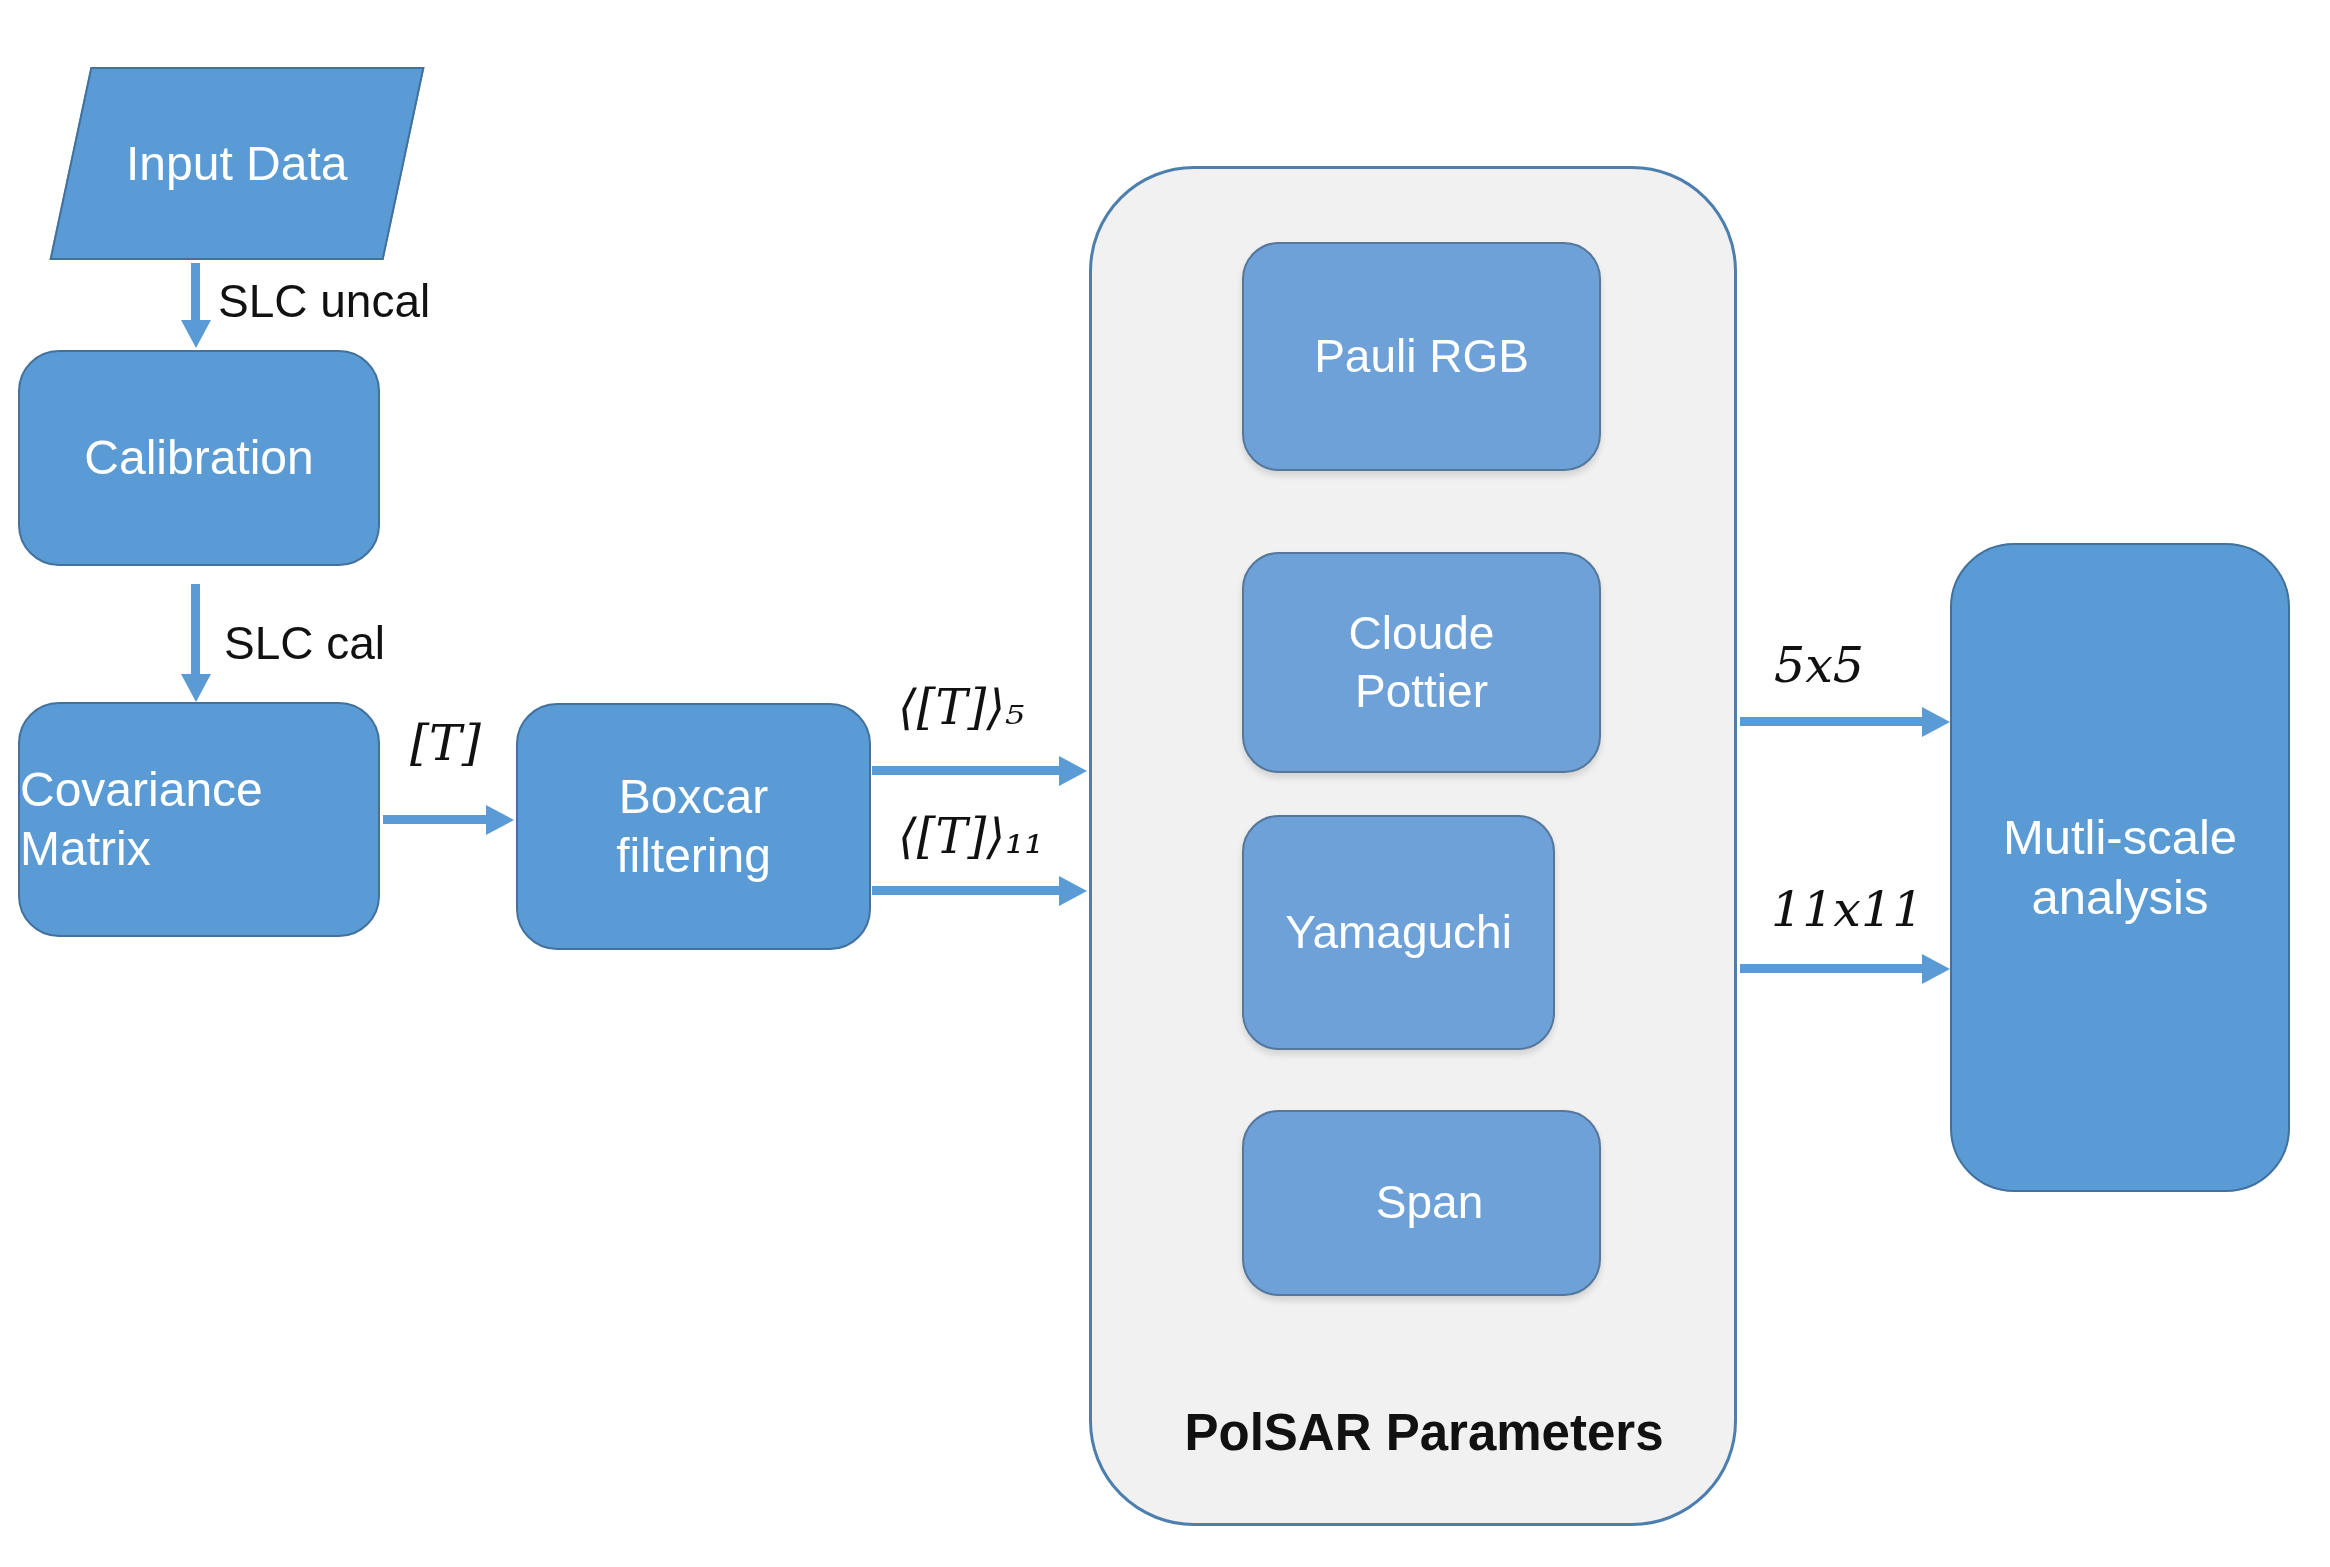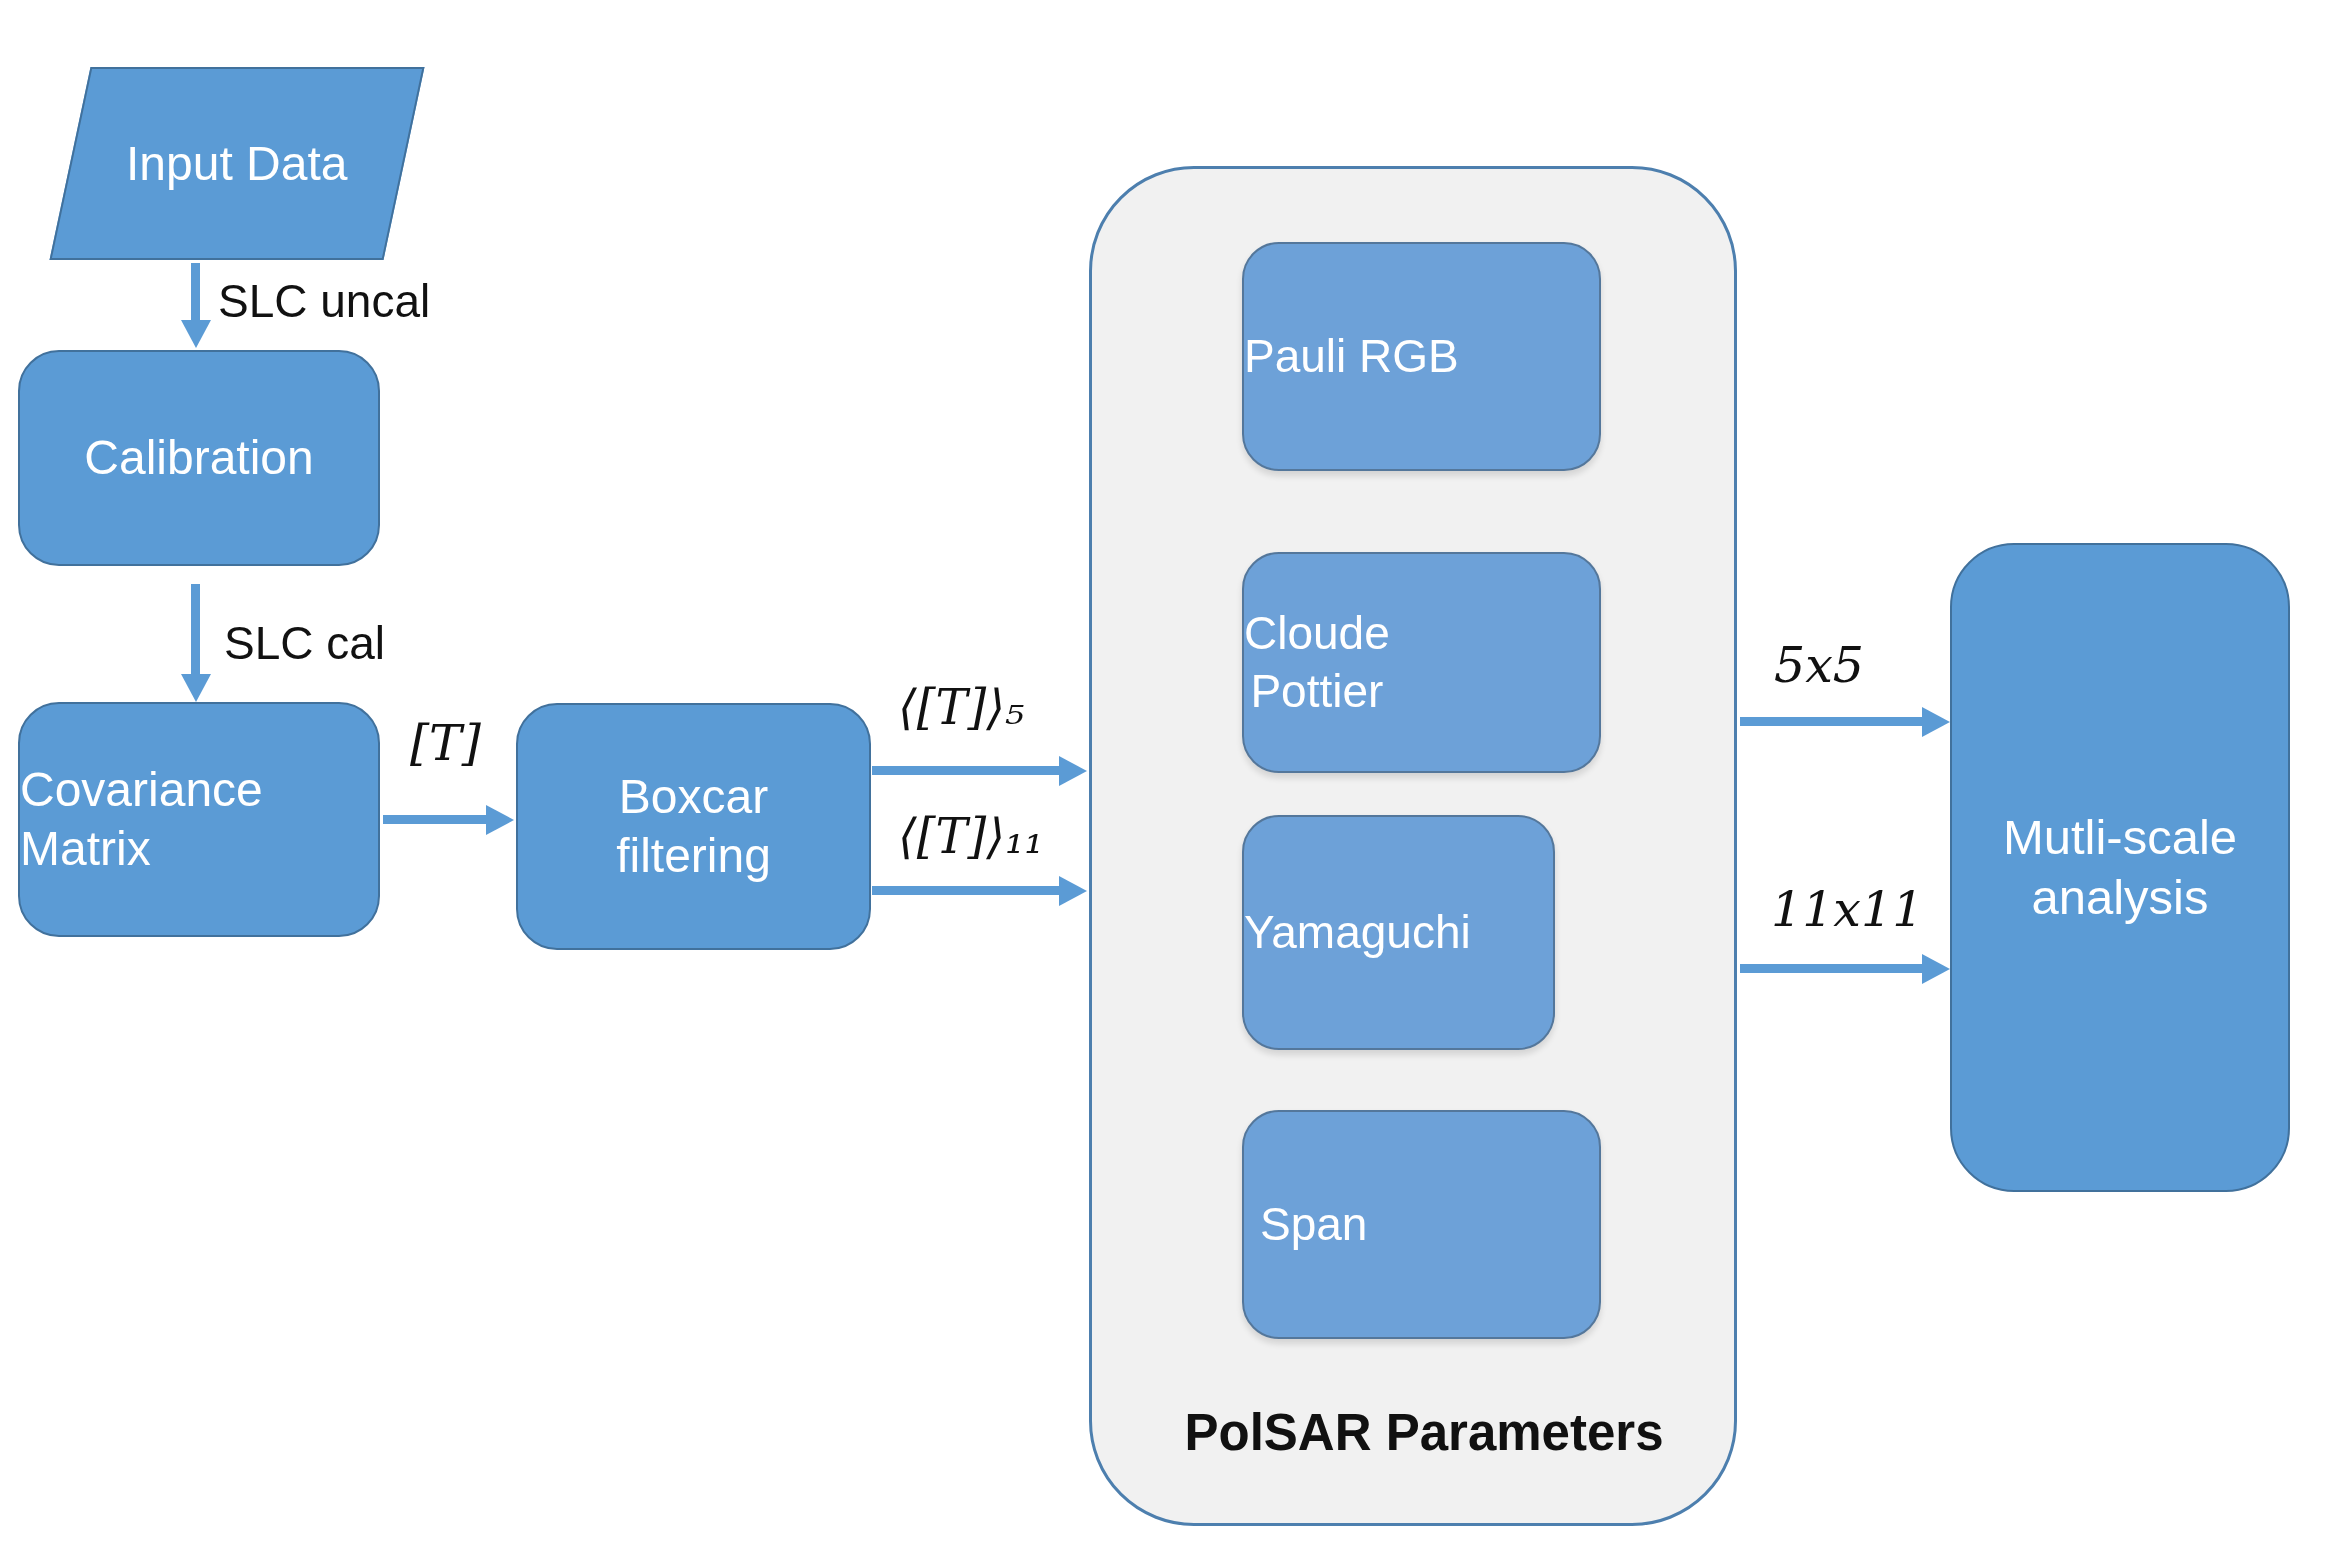--- a/index.html
+++ b/index.html
@@ -50,21 +50,21 @@
     border:3px solid var(--gray-border);
     border-radius:105px;
     box-sizing:border-box;
   }
   .inner-box{
     position:absolute;
     background:var(--inner-fill);
     border:2.2px solid var(--inner-border);
     border-radius:37px;
     color:var(--txt-white);
-    display:flex;align-items:center;justify-content:flex-start;
+    display:flex;align-items:center;justify-content:center;
     text-align:center;
     font-size:46px;line-height:1.25;
     box-sizing:border-box;
     box-shadow:0 4.5px 6px rgba(0,0,0,0.12);
   }
   .lbl-black{
     position:absolute;
     color:var(--txt-black);
     font-size:46px;
     white-space:nowrap;
@@ -159,21 +159,21 @@
 
     <div class="inner-box" style="left:150px;top:383px;width:359px;height:221px;">
       <span>Cloude
 Pottier</span>
     </div>
 
     <div class="inner-box" style="left:150px;top:646px;width:313px;height:235px;">
       <span>Yamaguchi</span>
     </div>
 
-    <div class="inner-box" style="left:150px;top:941px;width:359px;height:229px;padding-left:16px;">
+    <div class="inner-box" style="left:150px;top:941px;width:359px;height:186px;padding-left:16px;">
       <span>Span</span>
     </div>
 
     <div class="group-label" style="top:1234px;margin-left:11px;">PolSAR Parameters</div>
   </div>
 
   <div class="harrow" style="left:1740px;top:717px;width:182px;"></div>
   <div class="lbl-math" style="left:1774px;top:637px;">5x5</div>
 
   <div class="harrow" style="left:1740px;top:964px;width:182px;"></div>

